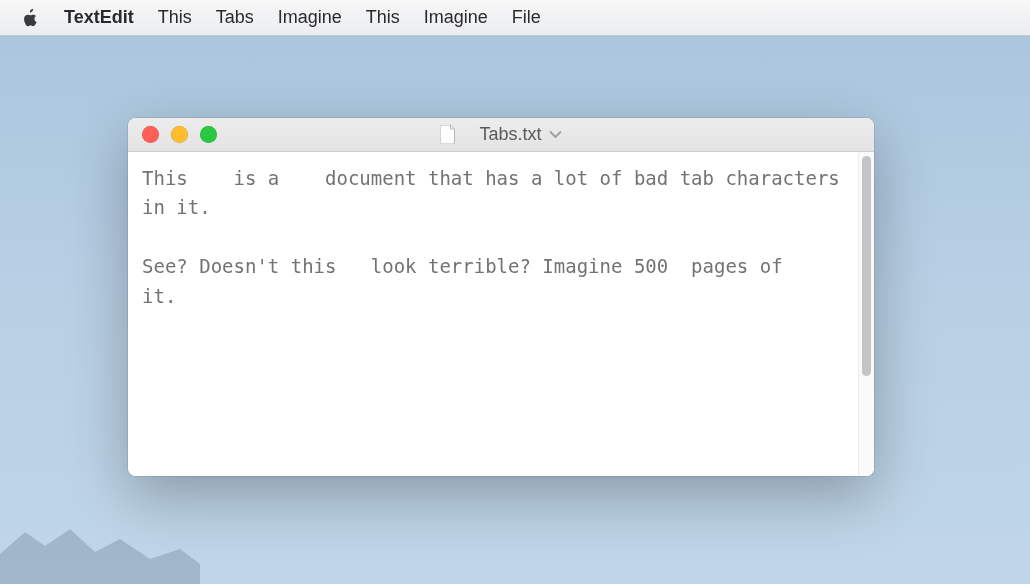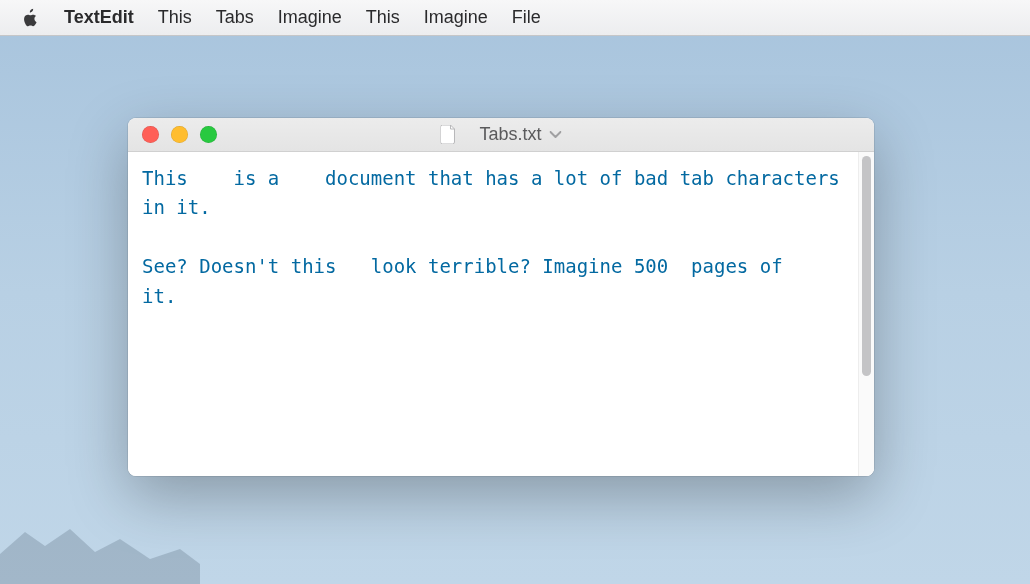--- a/index.html
+++ b/index.html
@@ -145,21 +145,21 @@
       background: #ffffff;
       position: relative;
     }
 
     .text-content {
       flex: 1;
       padding: 12px 14px;
       font-family: "Menlo", "Monaco", ui-monospace, monospace;
       font-size: 19px;
       line-height: 1.55;
-      color: #0369a1;
+      color: #737373;
       white-space: pre-wrap;
       tab-size: 4;
       overflow: hidden;
     }
 
     .scrollbar-track {
       width: 16px;
       background: #fafafa;
       border-left: 1px solid #ededed;
       position: relative;

